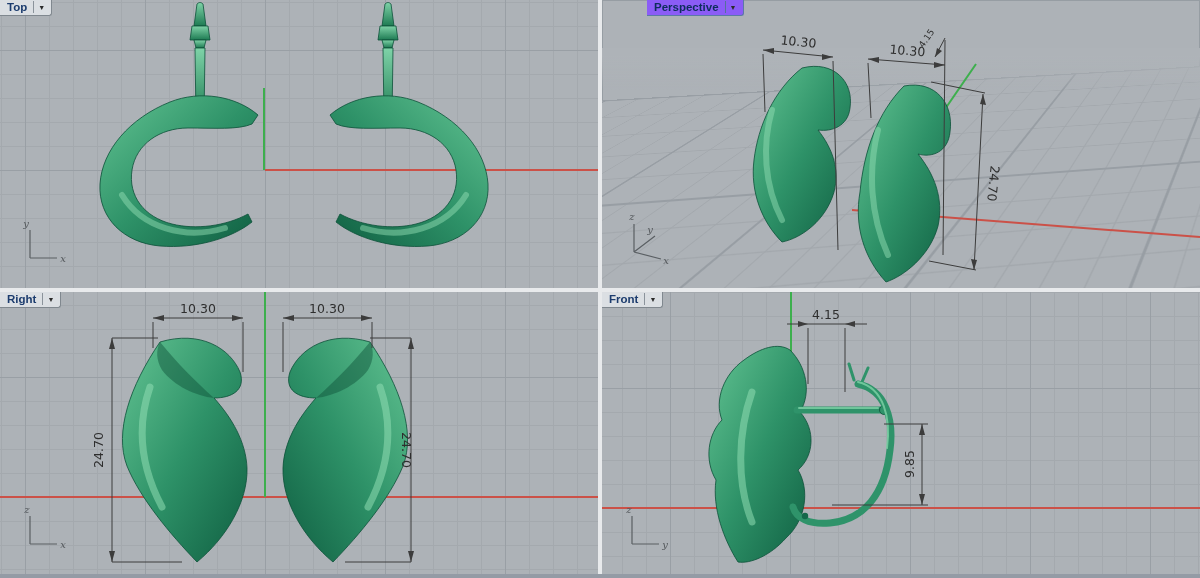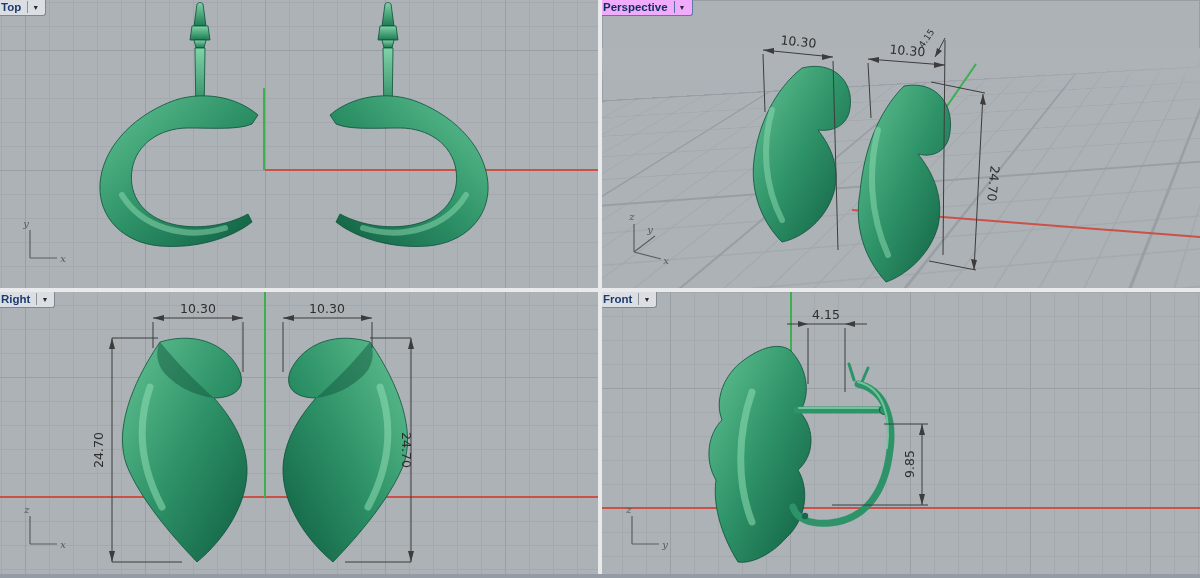--- a/index.html
+++ b/index.html
@@ -40,27 +40,27 @@
   .horizon-fade { position:absolute; left:0; top:48px; width:100%; height:42px;
     background:linear-gradient(#aeb3b8 20%, rgba(174,179,184,0)); }
 
   .axis-line { position:absolute; }
   .axis-x { height:2px; background:#cb5148; }
   .axis-v { width:2px;  background:#3daf4d; }
 
   .vp-svg { position:absolute; inset:0; }
 
   .vp-tab { position:absolute; top:0; left:0; display:flex; align-items:center;
-    padding:1px 5px 2px 1px; background:rgba(223,226,230,.93);
+    padding:1px 5px 2px 7px; background:rgba(223,226,230,.93);
     border:1px solid #80888f; border-top:none; border-left:none;
     border-bottom-right-radius:3px;
     font-weight:bold; font-size:11.5px; color:#1c3c6e; cursor:pointer; }
   .vp-tab .sep { width:1px; height:12px; background:#8b939b; margin:0 3px 0 6px; }
   .vp-tab .arrow { font-size:7px; color:#2a2a2a; line-height:1; padding:1px; }
-  .vp-tab.active { background:#f0abfc; border-color:#5c7aa6; color:#0d2d5c; }
+  .vp-tab.active { background:#8b5cf6; border-color:#5c7aa6; color:#0d2d5c;margin-left:45px; }
   .vp-tab.active .sep { background:#55719c; }
 
   .dim-text   { font-family:"DejaVu Sans", sans-serif; font-size:12.5px; fill:#2e2e2e; }
   .dim-text-s { font-family:"DejaVu Sans", sans-serif; font-size:9px;    fill:#2e2e2e; }
   .dim-line   { stroke:#3c3c3c; stroke-width:1; fill:none; }
   .dim-arrow  { fill:#3c3c3c; }
   .axis-label { font-family:"DejaVu Serif", serif; font-style:italic; font-size:10px; fill:#53575b; text-anchor:middle; }
   .triad      { stroke:#5a5f63; stroke-width:1.2; fill:none; }
   .model-edge { stroke:#0d5038; stroke-width:.8; }
 

